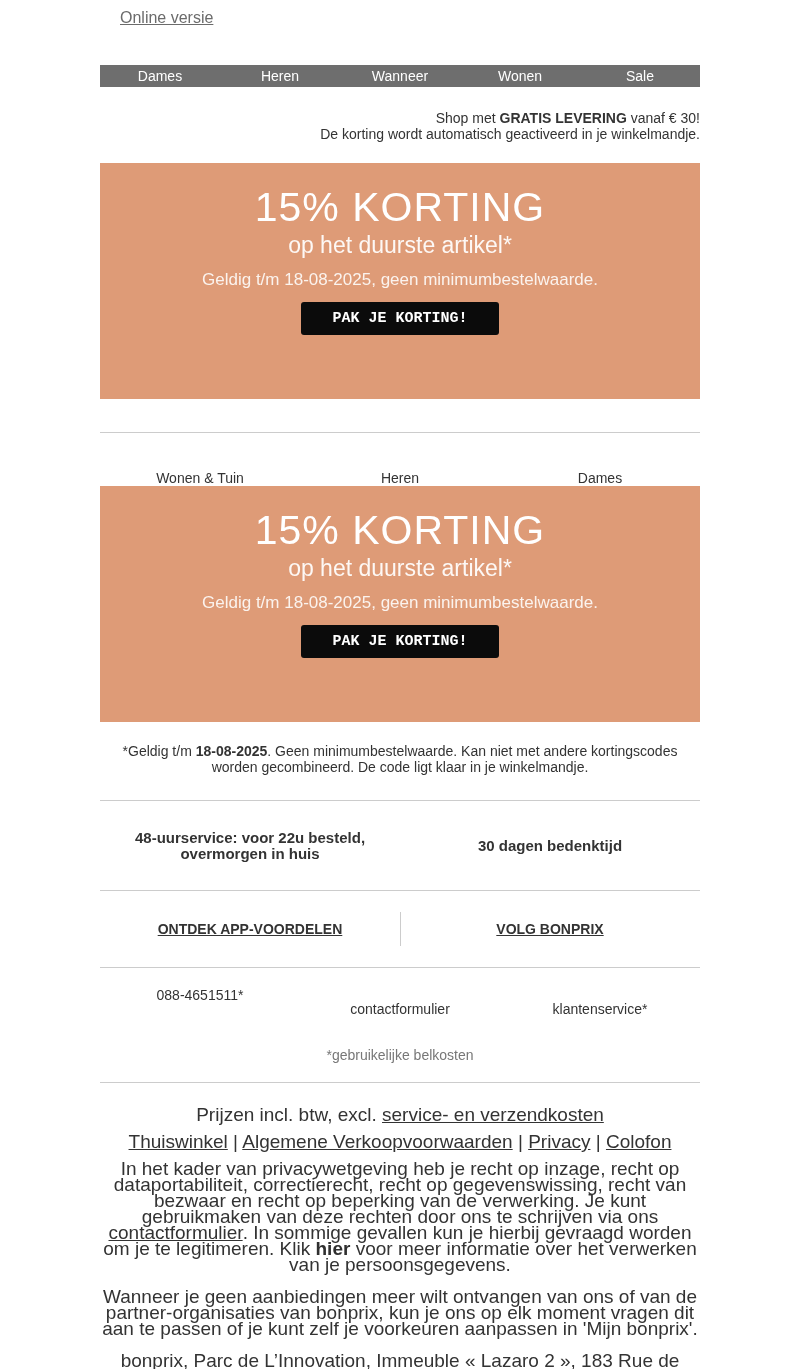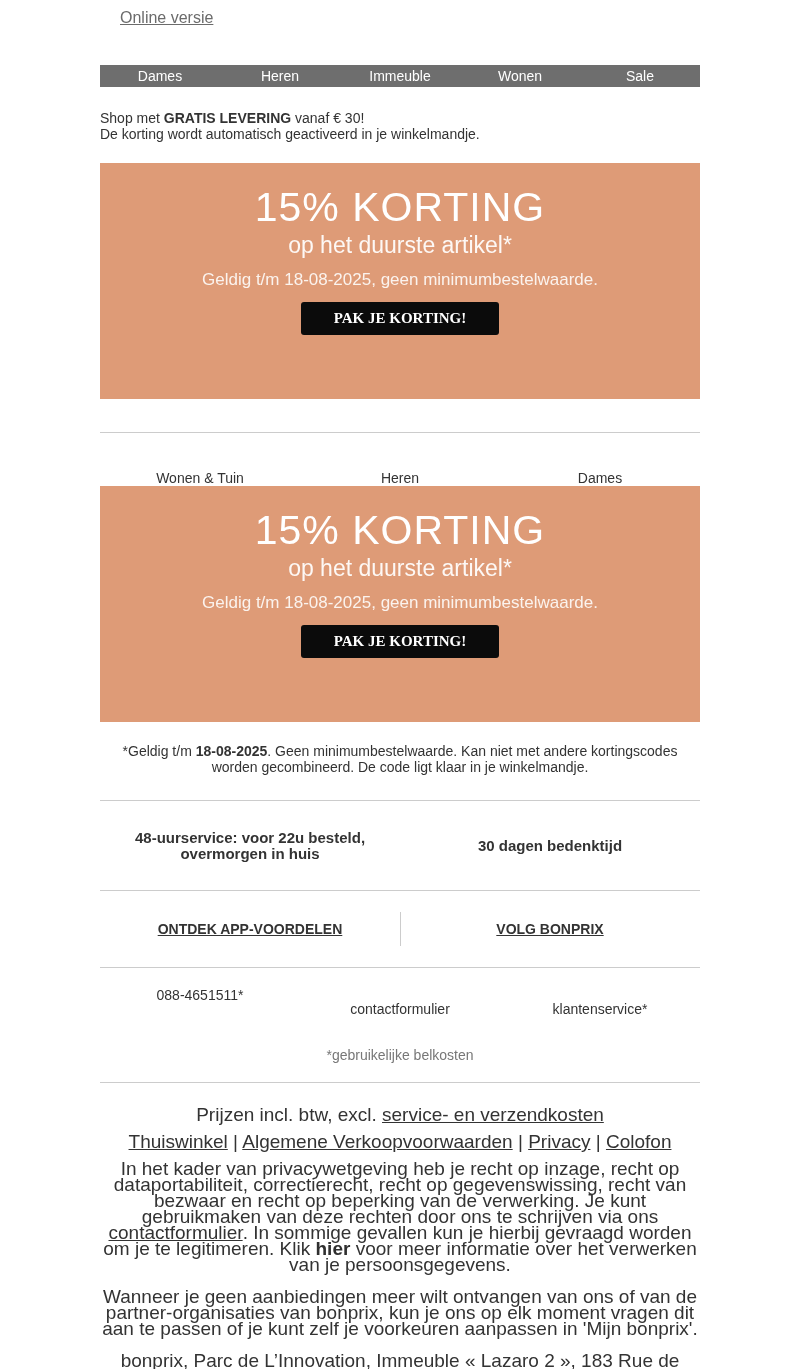--- a/index.html
+++ b/index.html
@@ -33,21 +33,21 @@
     flex: 1 1 0;
     text-align: center;
     color: #ffffff;
     font-size: 14px;
     cursor: pointer;
     line-height: 22px;
   }
   
   .intro {
     margin-top: 23px;
-    text-align: left;
+    text-align: right;
     font-size: 14px;
     line-height: 16px;
   }
   .intro b { font-weight: bold; }
   
   .banner {
     height: 236px;
     text-align: center;
     overflow: hidden;
   }
@@ -74,21 +74,21 @@
     display: inline-block;
     margin-top: 13px;
     min-width: 198px;
     padding: 8px 20px;
     font-size: 15px;
     font-weight: bold;
     color: #ffffff;
     border: none;
     border-radius: 3px;
     cursor: pointer;
-    font-family: Liberation Serif, serif;
+    font-family: Liberation Mono, monospace;
   }
   .banner-1 { margin-top: 21px; }
   .banner-2 { margin-top: 0; }
   .divider {
     border-top: 1px solid #cccccc;
     height: 0;
   }
   .div-1 { margin-top: 33px; }
   .div-2 { margin-top: 25px; }
   
@@ -215,21 +215,21 @@
 
 <div class="email-wrap">
 
   <div class="online-versie-row">
     <a class="online-versie">Online versie</a>
   </div>
 
   <div class="topnav" style="background: rgb(110, 110, 110);">
     <span class="nav-item">Dames</span>
     <span class="nav-item">Heren</span>
-    <span class="nav-item">Immeuble</span>
+    <span class="nav-item">Wanneer</span>
     <span class="nav-item">Wonen</span>
     <span class="nav-item">Sale</span>
   </div>
 
   <div class="intro">
     <div><span>Shop met </span><b>GRATIS LEVERING</b><span> vanaf € 30!</span></div>
     <div>De korting wordt automatisch geactiveerd in je winkelmandje.</div>
   </div>
 
   <div class="banner banner-1" style="background: rgb(222, 155, 119);">

